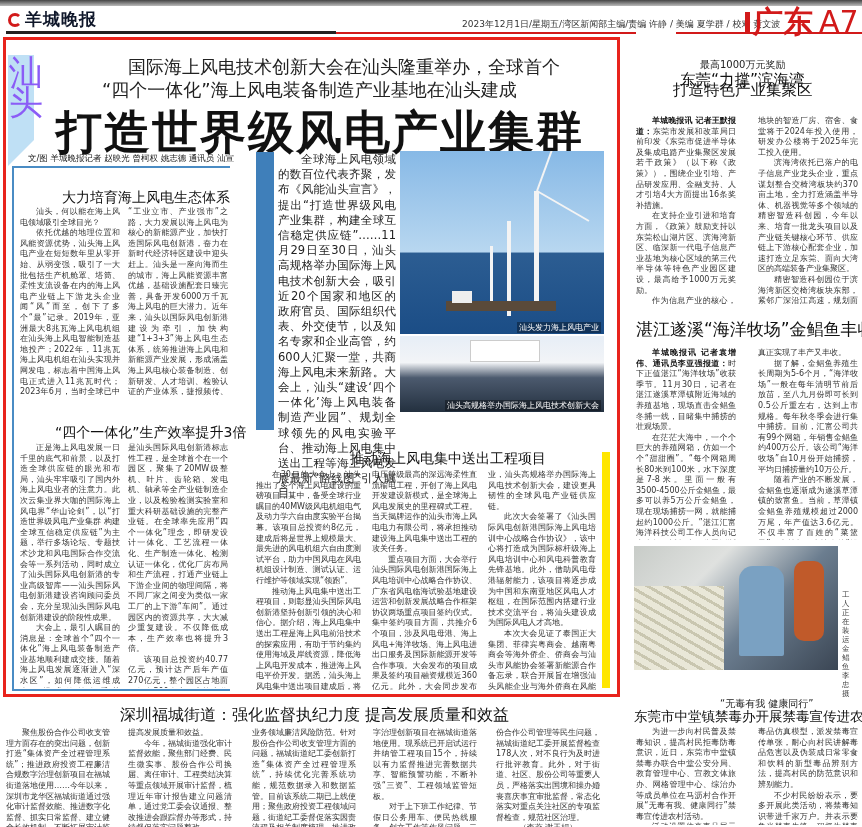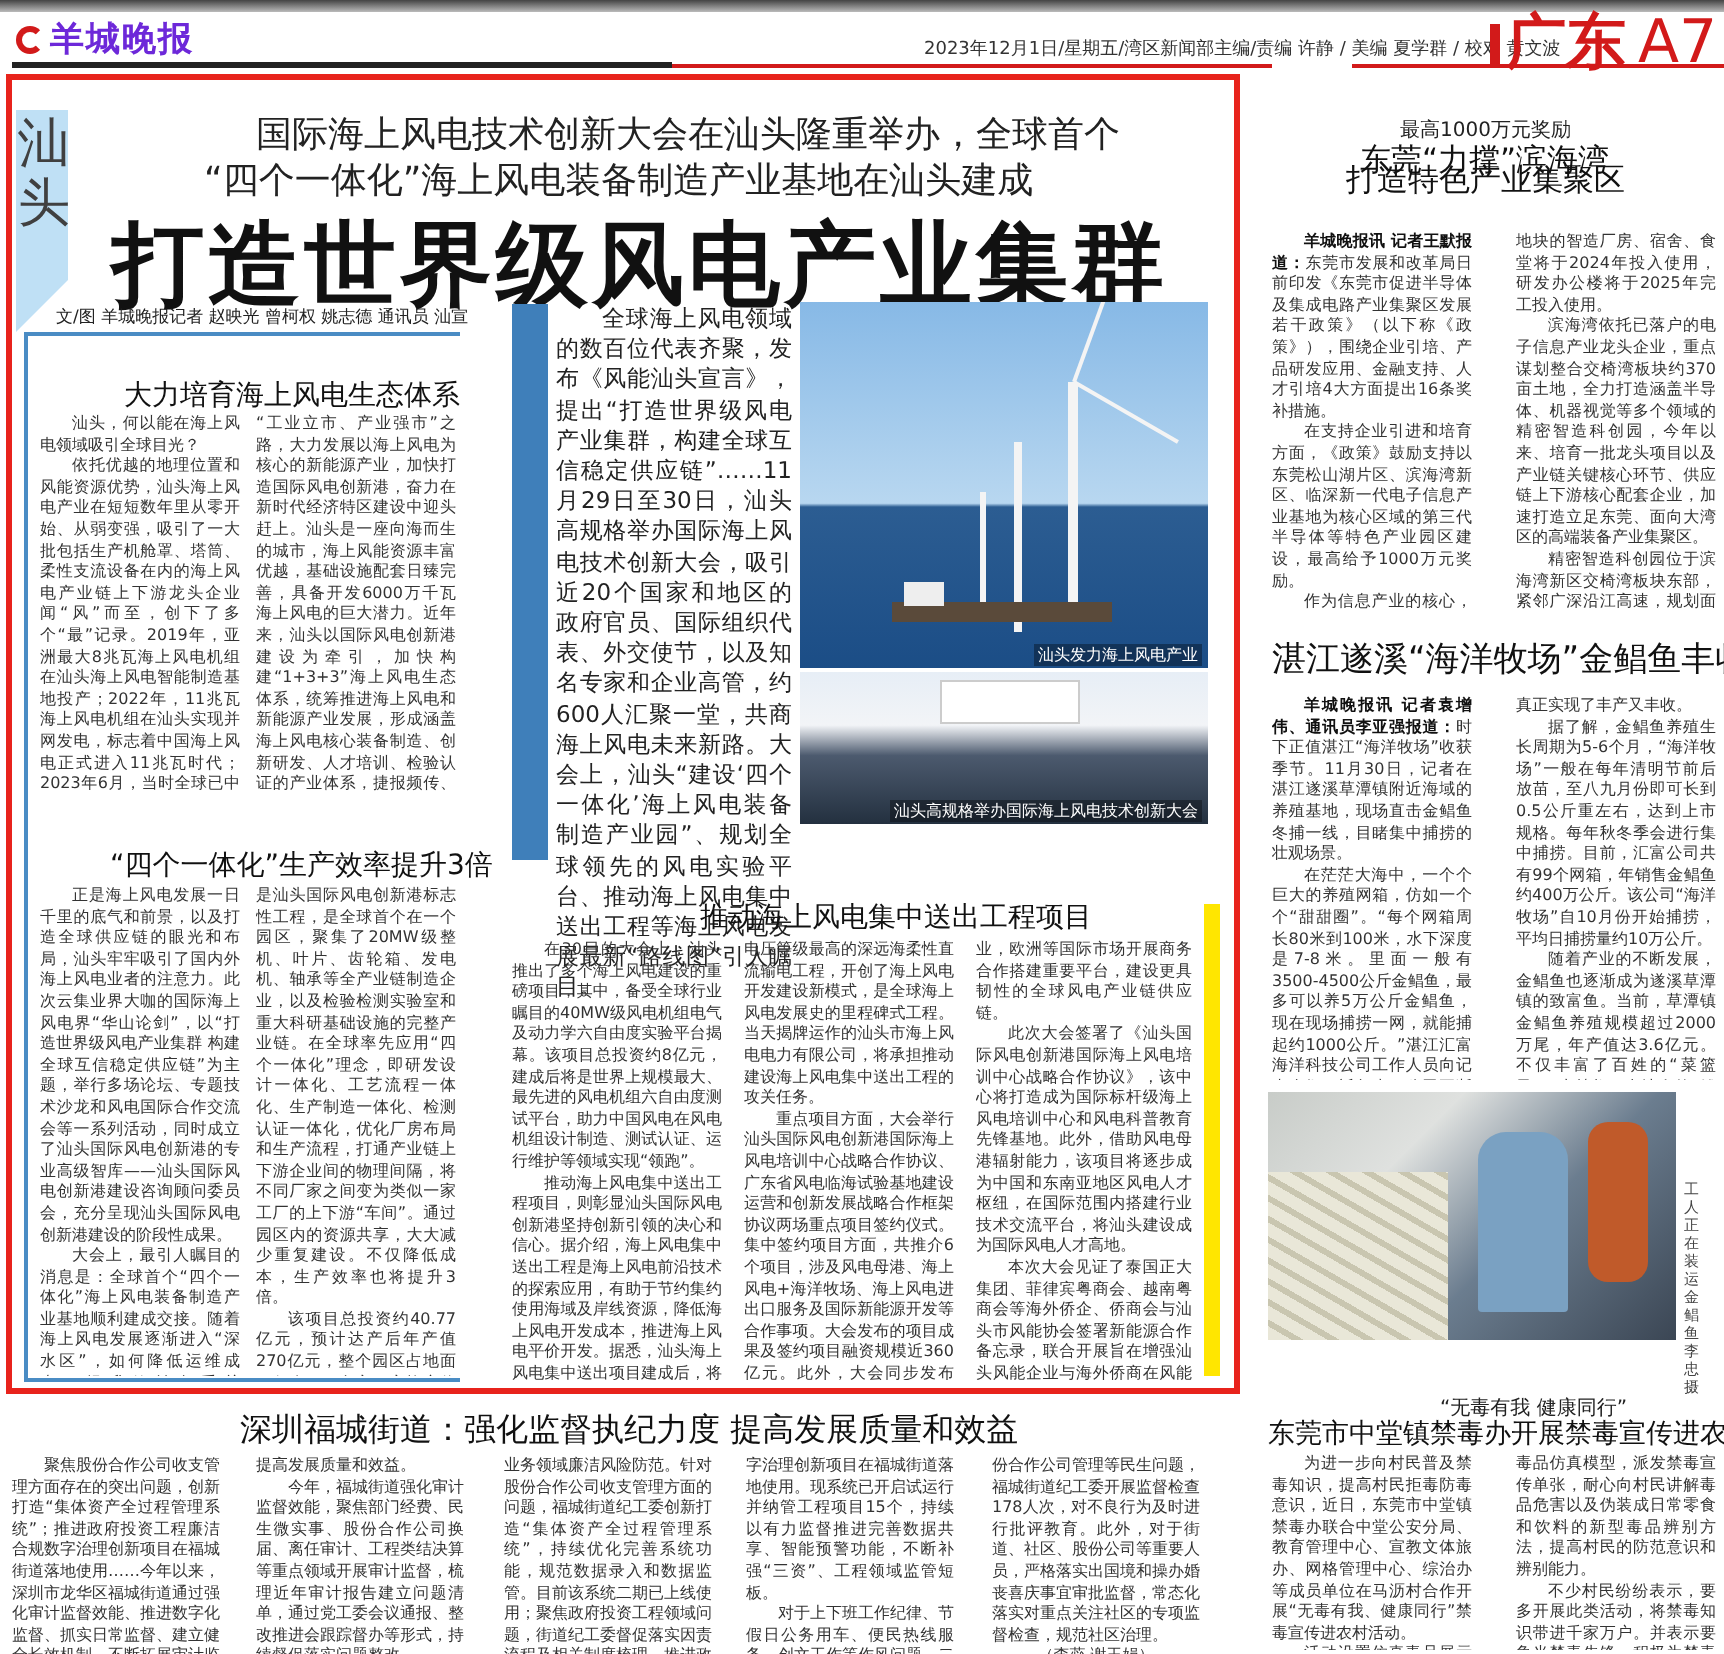--- a/index.html
+++ b/index.html
@@ -1,32 +1,32 @@
 <!DOCTYPE html>
 <html><head>
 <meta charset="utf-8">
 <style>
 *{box-sizing:border-box;margin:0;padding:0}
 html,body{width:862px;height:827px;overflow:hidden;background:#fff}
 body{font-family:"DejaVu Sans","Liberation Sans",sans-serif;color:#222;position:relative}
 .abs{position:absolute}
 .topbar{left:0;top:0;width:862px;height:6px;background:linear-gradient(#444,#bbb)}
-.logo{left:8px;top:8px;font-size:17px;font-weight:bold;color:#6d28d9;font-family:Liberation Serif, serif;letter-spacing:1px}
+.logo{left:8px;top:8px;font-size:17px;font-weight:bold;color:#0f172a;font-family:Liberation Serif, serif;letter-spacing:1px}
 .logo .swirl{display:inline-block;width:14px;height:14px;border:3px solid #d21a1a;border-right-color:transparent;border-radius:50%;margin-right:3px;vertical-align:-2px}
 .hdrline1{left:6px;top:31px;width:330px;height:3px;background:#222}
 .hdrline2{left:336px;top:32px;width:300px;height:2px;background:#d21a1a}
 .hdrline3{left:676px;top:32px;width:186px;height:2px;background:#d21a1a}
 .dateline{left:462px;top:18px;font-size:9px;color:#333;white-space:nowrap}
 .section-bar{left:745px;top:12px;width:5px;height:22px;background:#d21a1a}
 .section{left:753px;top:8px;font-size:30px;color:#d21a1a;white-space:nowrap;line-height:28px}
 .section .pg{font-weight:normal;color:#d21a1a;margin-left:6px}
 .mainbox2{left:3px;top:37px;width:617px;height:660px;border:3px solid #e8231c}
 .tag{left:8px;top:55px;width:26px;height:85px;background:#bfe0f5}
 .tag-tri{left:8px;top:140px;width:0;height:0;border-left:26px solid #bfe0f5;border-bottom:26px solid transparent}
-.tag-text{left:9px;top:57px;font-size:26px;line-height:30px;width:26px;color:#404040}
+.tag-text{left:9px;top:57px;font-size:34px;line-height:30px;width:26px;color:#8b5cf6}
 .sub1{left:128px;top:55px;font-size:18px;color:#222;white-space:nowrap}
 .sub2{left:102px;top:78px;font-size:18px;color:#222;white-space:nowrap}
 .headline{left:56px;top:102px;font-size:46px;font-weight:bold;color:#111;white-space:nowrap;letter-spacing:2px;font-family:"DejaVu Sans",sans-serif}
 .byline{left:28px;top:153px;font-size:8.5px;color:#222;white-space:nowrap}
 .bluebox{left:12px;top:166px;width:218px;height:525px;border:2px solid #4a8cc4;border-right:none}
 .bluebar{left:256px;top:152px;width:18px;height:278px;background:#3f7fba}
 .yellowbar{left:602px;top:452px;width:8px;height:236px;background:#ffe600}
 .col{font-size:8px;line-height:10.6px;color:#333;text-align:justify;overflow:hidden}
 .col p{text-indent:2em}
 .subhead{font-size:14px;font-weight:normal;color:#111;white-space:nowrap}
@@ -113,21 +113,21 @@
 <div class="abs subhead" style="left:350px;top:450px">推动海上风电集中送出工程项目</div>
 <div class="abs col" style="left:256px;top:470px;width:105px;height:220px">
   <p>在30日的大会上，汕头推出了多个海上风电建设的重磅项目，其中，备受全球行业瞩目的40MW级风电机组电气及动力学六自由度实验平台揭幕。该项目总投资约8亿元，建成后将是世界上规模最大、最先进的风电机组六自由度测试平台，助力中国风电在风电机组设计制造、测试认证、运行维护等领域实现“领跑”。</p>
   <p>推动海上风电集中送出工程项目，则彰显汕头国际风电创新港坚持创新引领的决心和信心。据介绍，海上风电集中送出工程是海上风电前沿技术的探索应用，有助于节约集约使用海域及岸线资源，降低海上风电开发成本，推进海上风电平价开发。据悉，汕头海上风电集中送出项目建成后，将是目前全世界建设规模最大、单体容量最大，也是全国现存</p>
 </div>
 <div class="abs col" style="left:372px;top:470px;width:105px;height:220px">
   <p style="text-indent:0">电压等级最高的深远海柔性直流输电工程，开创了海上风电开发建设新模式，是全球海上风电发展史的里程碑式工程。当天揭牌运作的汕头市海上风电电力有限公司，将承担推动建设海上风电集中送出工程的攻关任务。</p>
   <p>重点项目方面，大会举行汕头国际风电创新港国际海上风电培训中心战略合作协议、广东省风电临海试验基地建设运营和创新发展战略合作框架协议两场重点项目签约仪式。集中签约项目方面，共推介6个项目，涉及风电母港、海上风电+海洋牧场、海上风电进出口服务及国际新能源开发等合作事项。大会发布的项目成果及签约项目融资规模近360亿元。此外，大会同步发布《全球海上风电产业链发展报告》，并重磅发布《风能汕头宣言》。该宣言以“汕头”为名，面向全球风电产</p>
 </div>
 <div class="abs col" style="left:488px;top:470px;width:108px;height:220px">
-  <p style="text-indent:0">业，欧洲等国际市场开展商务合作搭建重要平台，建设更具韧性的全球风电产业链供应链。</p>
+  <p style="text-indent:0">业，汕头高规格举办国际海上风电技术创新大会，建设更具韧性的全球风电产业链供应链。</p>
   <p>此次大会签署了《汕头国际风电创新港国际海上风电培训中心战略合作协议》，该中心将打造成为国际标杆级海上风电培训中心和风电科普教育先锋基地。此外，借助风电母港辐射能力，该项目将逐步成为中国和东南亚地区风电人才枢纽，在国际范围内搭建行业技术交流平台，将汕头建设成为国际风电人才高地。</p>
   <p>本次大会见证了泰国正大集团、菲律宾粤商会、越南粤商会等海外侨企、侨商会与汕头市风能协会签署新能源合作备忘录，联合开展旨在增强汕头风能企业与海外侨商在风能开发等新能源领域的深度合作，为汕头风能企业开拓东南亚、欧洲等国际市场开展商务合作搭建重要平台。</p>
 </div>
 
 <div class="abs rhead-small">最高1000万元奖励</div>
 <div class="abs rhead1">东莞“力撑”滨海湾</div>
 <div class="abs rhead2">打造特色产业集聚区</div>
 <div class="abs col" style="left:636px;top:116px;width:100px;height:190px">
   <p><span class="bold-lead">羊城晚报讯 记者王默报道：</span><span>东莞市发展和改革局日前印发《东莞市促进半导体及集成电路产业集聚区发展若干政策》（以下称《政策》），围绕企业引培、产品研发应用、金融支持、人才引培4大方面提出16条奖补措施。</span></p>
   <p>在支持企业引进和培育方面，《政策》鼓励支持以东莞松山湖片区、滨海湾新区、临深新一代电子信息产业基地为核心区域的第三代半导体等特色产业园区建设，最高给予1000万元奖励。</p>

